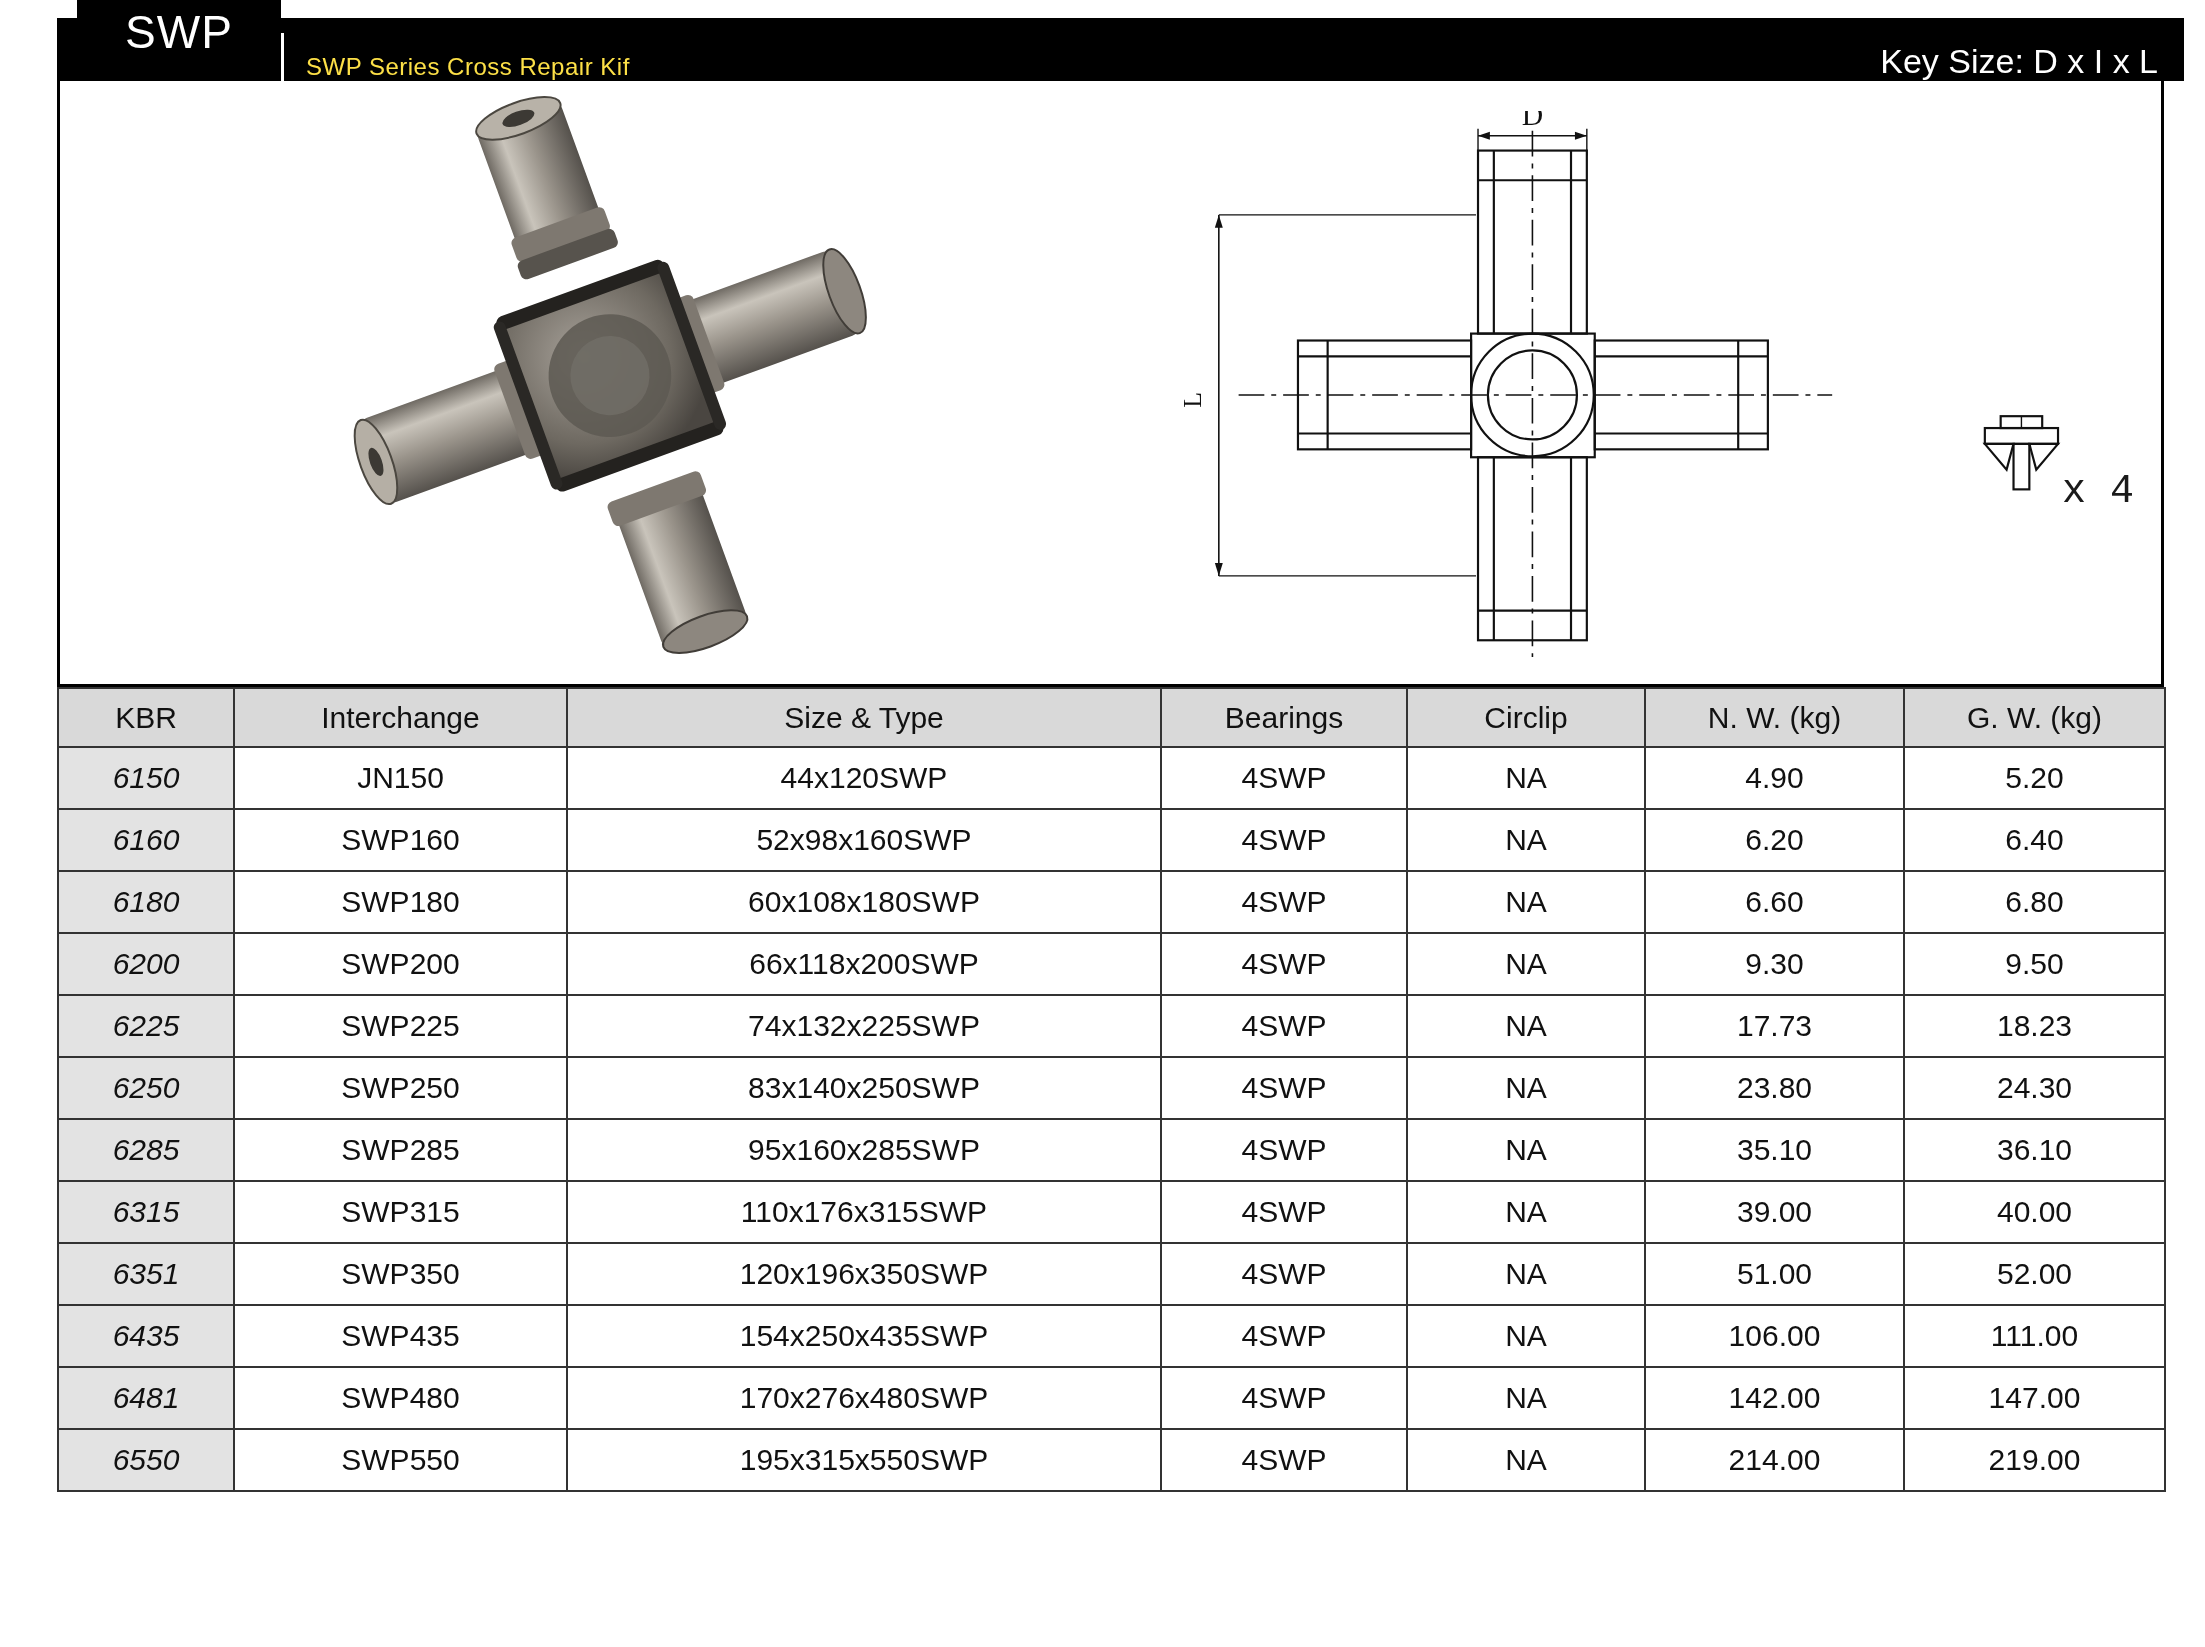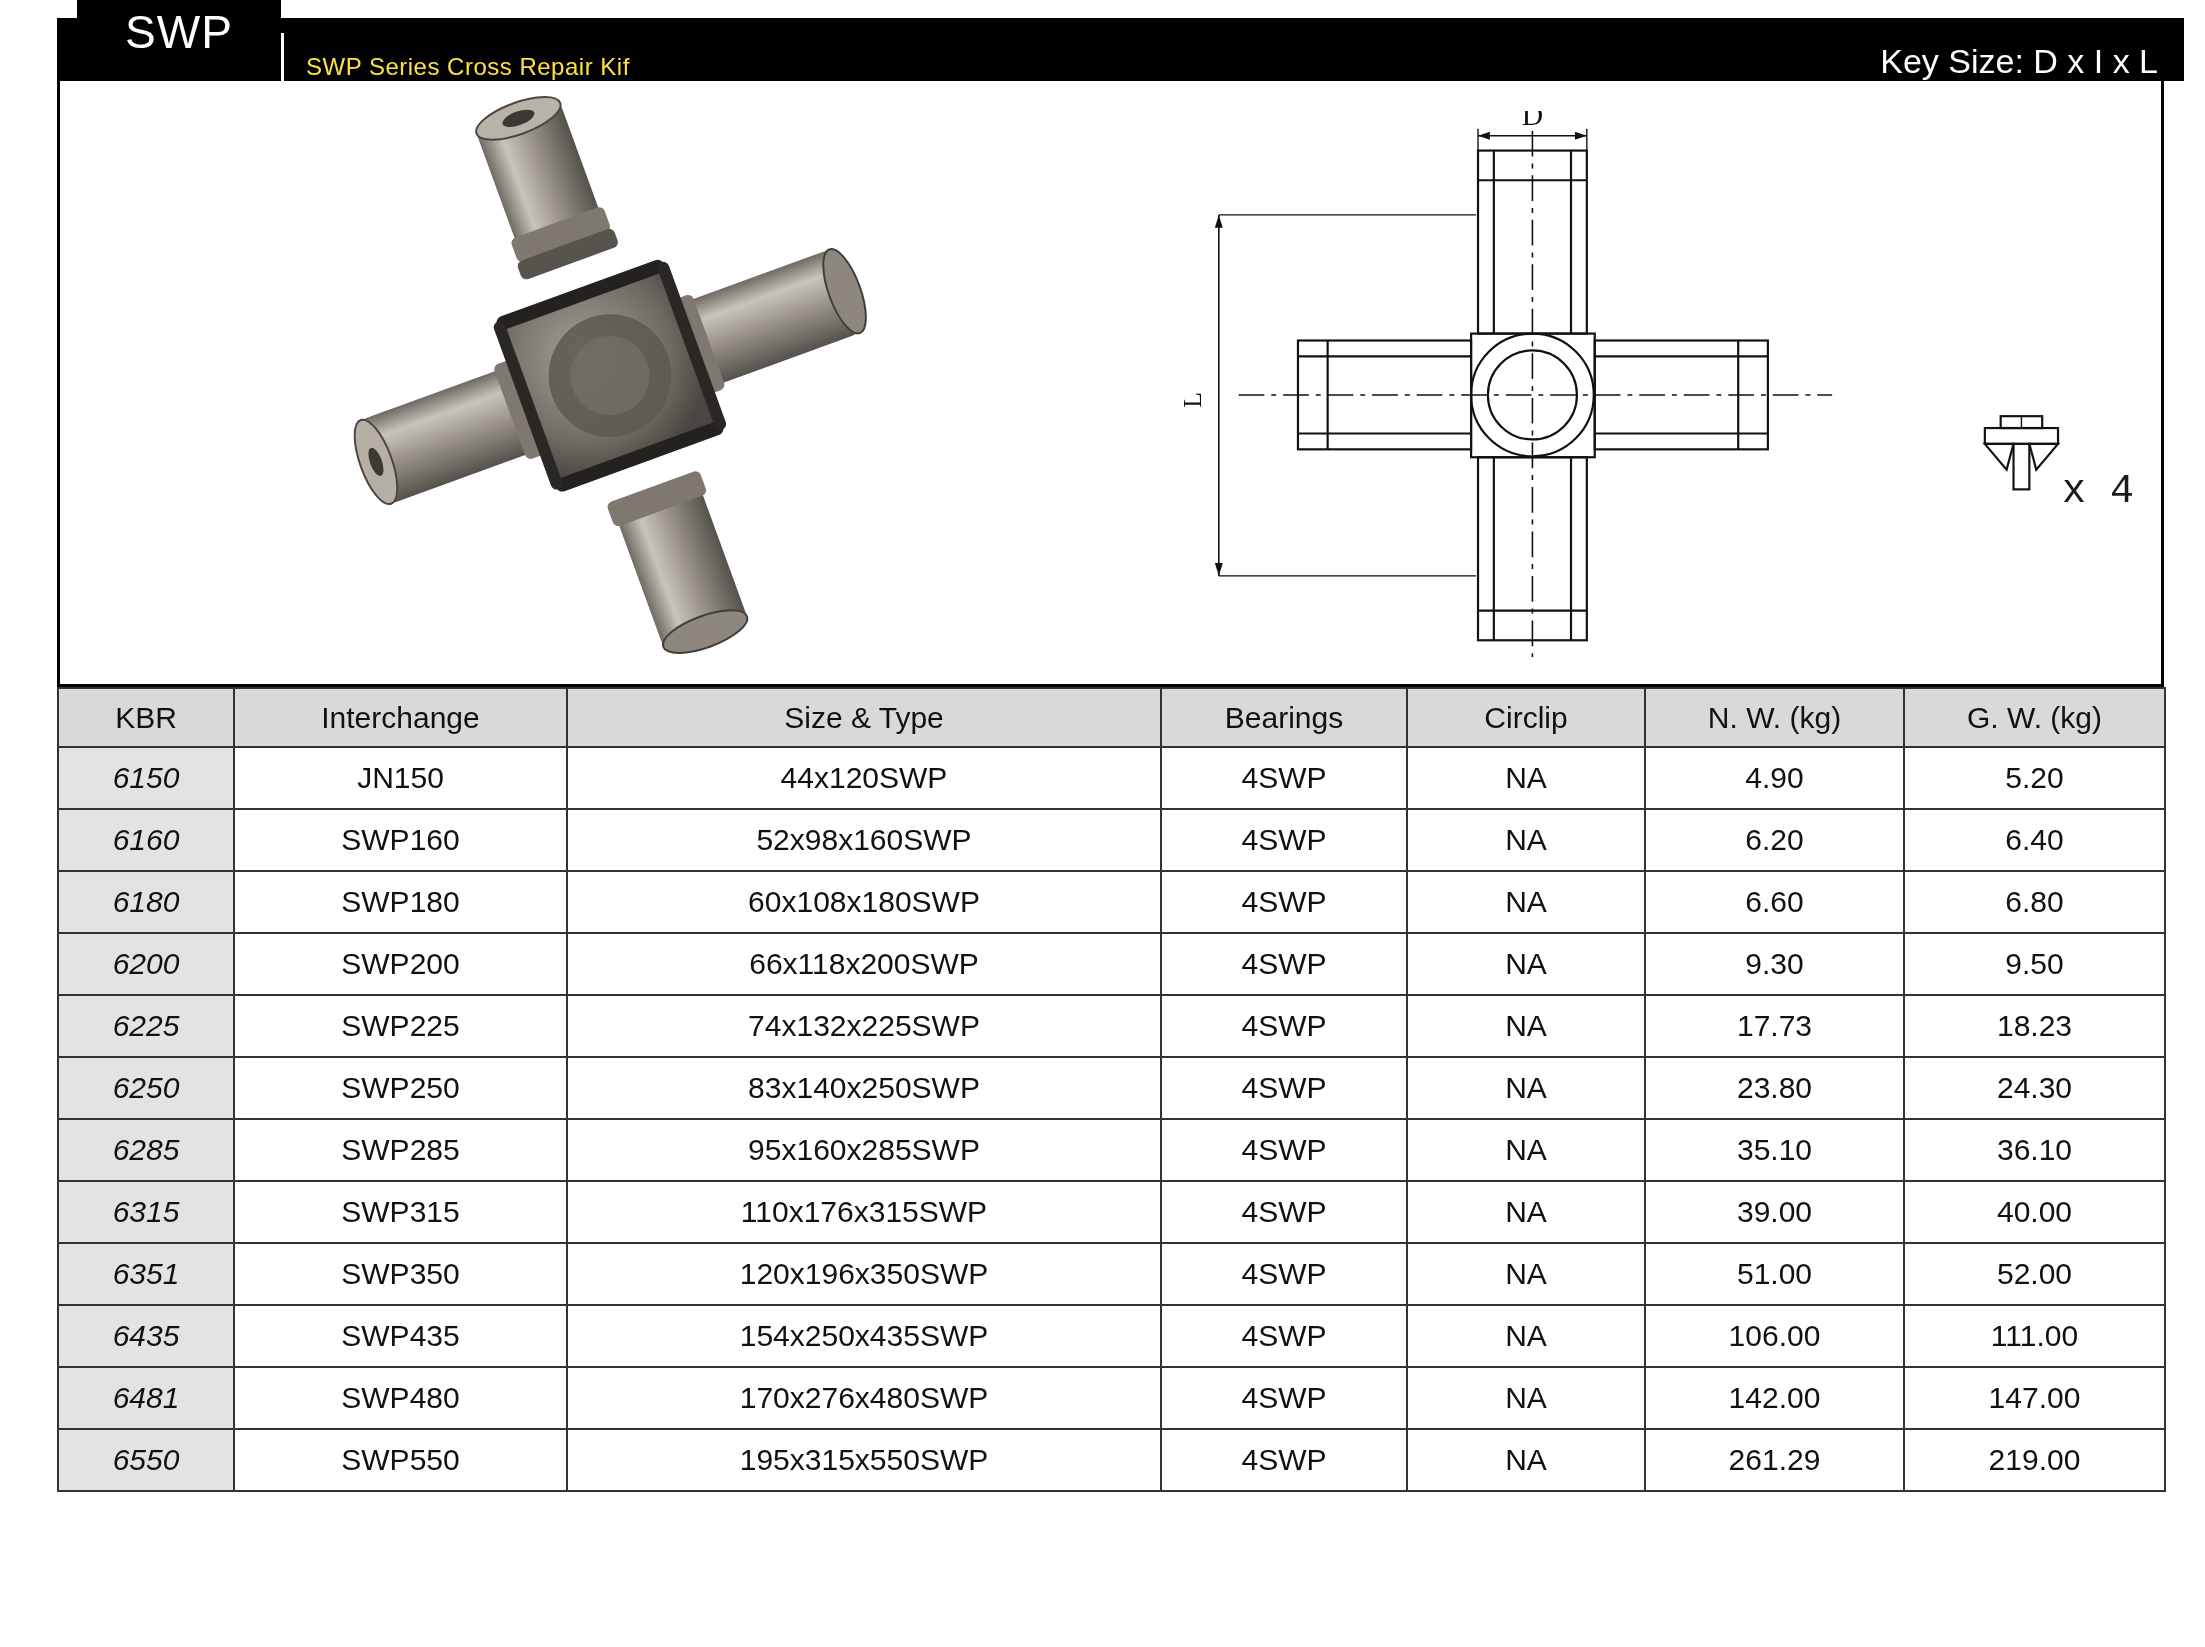--- a/index.html
+++ b/index.html
@@ -413,21 +413,21 @@
             <td>NA</td>
             <td>142.00</td>
             <td>147.00</td>
           </tr>
           <tr>
             <td class="kbr">6550</td>
             <td>SWP550</td>
             <td>195x315x550SWP</td>
             <td>4SWP</td>
             <td>NA</td>
-            <td>261.29</td>
+            <td>214.00</td>
             <td>219.00</td>
           </tr>
         </tbody>
     </table>
   </div>
 
 </div>
 
 
 </body></html>

